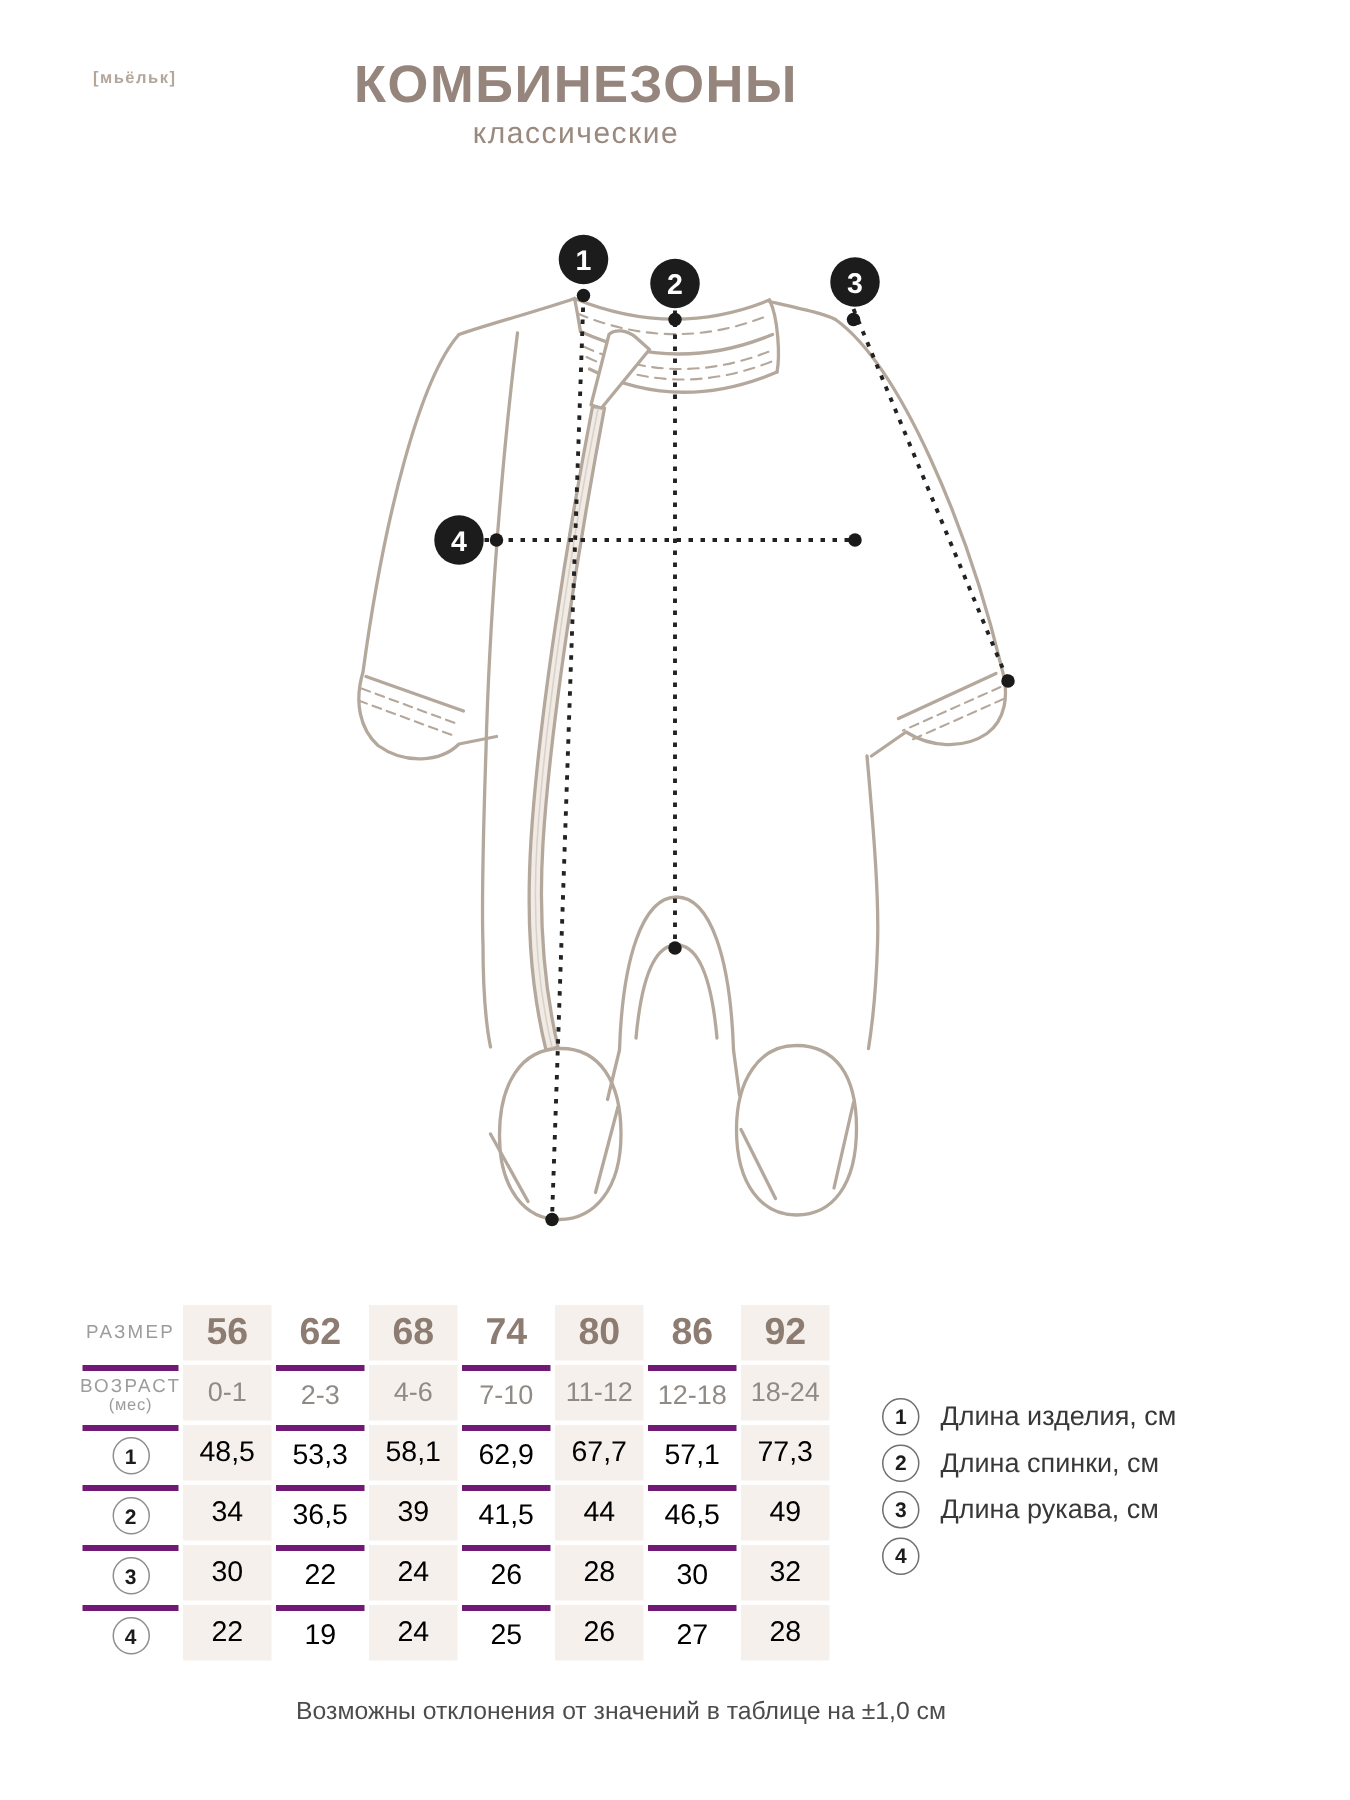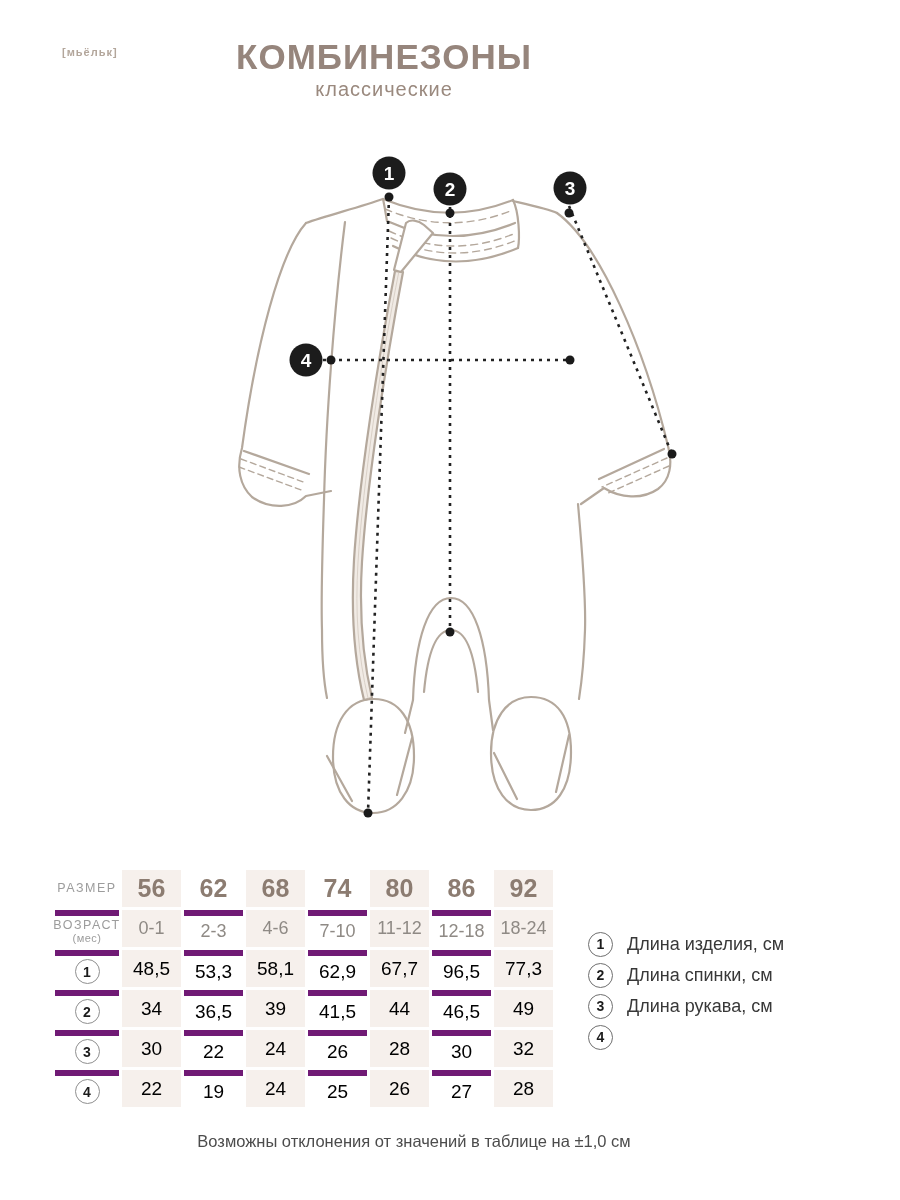--- a/index.html
+++ b/index.html
@@ -16,21 +16,21 @@
   .title-sub{font-size:20px;font-weight:400;letter-spacing:1px;color:#9a897e;margin-top:1px;}
   
   .figure{position:absolute;left:200px;top:150px;width:520px;height:690px;}
   
   .size-table{
     position:absolute;left:55px;top:870px;
     display:grid;grid-template-columns:64px repeat(7,59px);grid-auto-rows:37px;gap:3px;
   }
   .cell{display:flex;align-items:center;justify-content:center;background:#ffffff;}
   .cell.beige{background:#f6f0ec;}
-  .cell.sep{border-top:6px solid #701a75;}
+  .cell.sep{border-top:4px solid #701a75;}
   .size-head{font-size:25px;font-weight:700;color:#8c7c71;}
   .lbl{font-size:12.5px;letter-spacing:1.5px;color:#9c9c9c;text-align:center;line-height:1.15;}
   .lbl .small{font-size:11px;letter-spacing:0.5px;display:block;}
   .age{font-size:18px;color:#8f8a85;}
   .val{font-size:19px;color:#000000;}
   .circ{
     width:25px;height:25px;border-radius:50%;border:1.4px solid #8f8f8f;
     display:flex;align-items:center;justify-content:center;
     font-size:14px;font-weight:700;color:#1c1c1c;background:#fff;box-sizing:border-box;
   }
@@ -192,21 +192,21 @@
   <div class="cell beige">
       <span class="val">58,1</span>
     </div>
   <div class="cell sep">
       <span class="val">62,9</span>
     </div>
   <div class="cell beige">
       <span class="val">67,7</span>
     </div>
   <div class="cell sep">
-      <span class="val">96,5</span>
+      <span class="val">57,1</span>
     </div>
   <div class="cell beige">
       <span class="val">77,3</span>
     </div>
 
   <div class="cell sep">
       <span class="circ">2</span>
     </div>
   <div class="cell beige">
       <span class="val">34</span>

